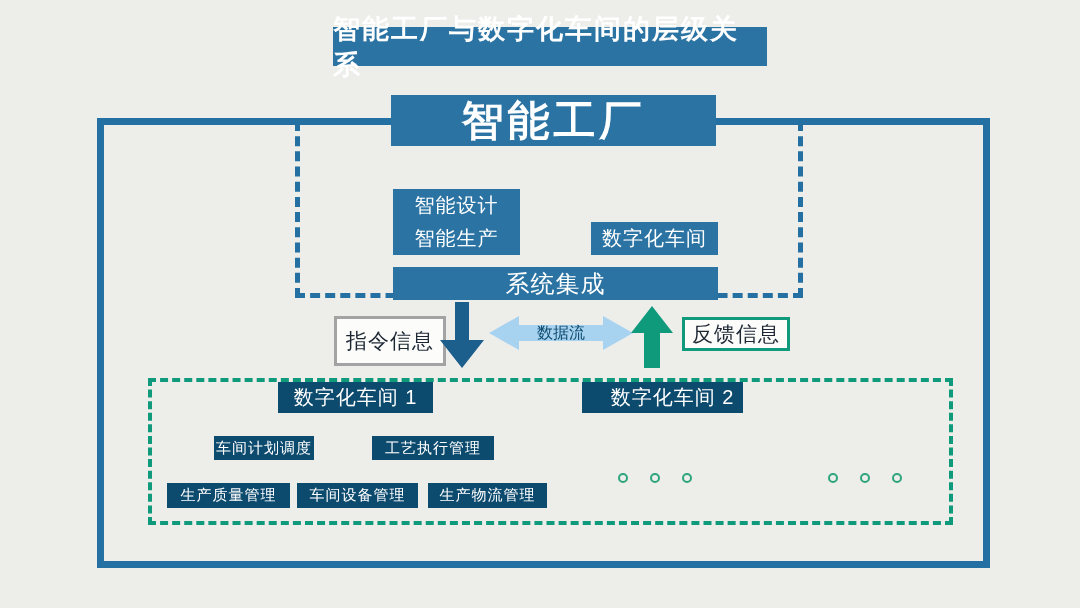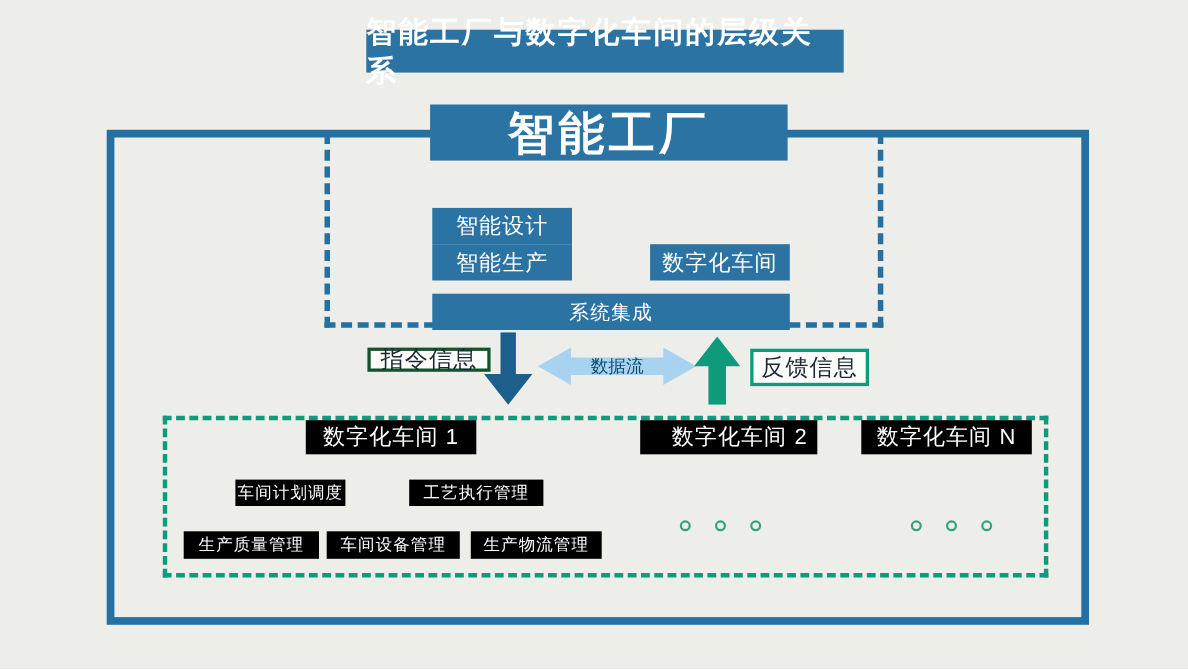--- a/index.html
+++ b/index.html
@@ -17,37 +17,37 @@
     border:5px dashed #2470A2;border-top:none;}
   .lower-dashed{left:148px;top:378px;width:805px;height:147px;border:4px dashed #0F9A7B;}
 
   
   .teal{background:#2B73A3;color:#FFFFFF;font-family:Liberation Serif, serif;}
   .title-bar{left:333px;top:27px;width:434px;height:39px;font-size:27px;font-weight:bold;letter-spacing:2px;}
   .factory-box{left:391px;top:95px;width:325px;height:51px;font-size:42px;font-weight:bold;letter-spacing:4px;}
   .module{width:127px;height:33px;font-size:20px;letter-spacing:1px;}
   .m1{left:393px;top:169px;margin-top:20px;} .m2{left:591px;top:169px;}
   .m3{left:393px;top:222px;text-align:center;} .m4{left:591px;top:222px;}
-  .sys-box{left:393px;top:267px;width:325px;height:33px;font-size:18px;letter-spacing:1px;}
+  .sys-box{left:393px;top:267px;width:325px;height:33px;font-size:24px;letter-spacing:1px;}
 
   
   .io-label{background:#FCFCFB;font-family:"Liberation Serif","DejaVu Serif",serif;
     font-size:21px;color:#1C2733;letter-spacing:1px;}
-  .cmd-label{left:334px;top:316px;width:112px;height:22px;border:3px solid #14532d;}
+  .cmd-label{left:334px;top:316px;width:112px;height:50px;border:3px solid #a3a3a3;}
   .fb-label{left:682px;top:317px;width:108px;height:34px;border:3px solid #0F9A7B;text-align:right;}
   .dataflow-text{left:488px;top:314px;width:146px;height:38px;
     font-family:"Liberation Serif","DejaVu Serif",serif;font-size:16px;color:#0c4a6e;}
 
   
   .down-arrow{left:438px;top:302px;}
   .up-arrow{left:630px;top:306px;}
   .flow-arrow{left:488px;top:314px;}
 
   
-  .green-bg{background:#000000;color:#FFFFFF;}
+  .green-bg{background:#0c4a6e;color:#FFFFFF;}
   .workshop{height:31px;top:382px;font-size:20px;letter-spacing:1px;}
   .ws1{left:278px;width:155px;} .ws2{left:582px;width:161px;padding-left:20px;} .wsN{left:783px;width:155px;}
   .fn{font-size:15px;letter-spacing:1px;}
   .f11{left:214px;top:436px;width:100px;height:24px;}
   .f12{left:372px;top:436px;width:122px;height:24px;}
   .f21{left:167px;top:483px;width:123px;height:25px;}
   .f22{left:297px;top:483px;width:121px;height:25px;}
   .f23{left:428px;top:483px;width:119px;height:25px;}
 
   .dot{width:10px;height:10px;border:2px solid #2EA57D;border-radius:50%;background:transparent;top:473px;}
@@ -87,21 +87,20 @@
   <svg class="abs up-arrow" width="44" height="62">
     <polygon points="22,0 43,27 30,27 30,62 14,62 14,27 1,27" fill="#0F9A7B"></polygon>
   </svg>
 
   <div class="abs flexc io-label fb-label">反馈信息</div>
 
   <div class="abs lower-dashed"></div>
 
   <div class="abs flexc green-bg workshop ws1">数字化车间 1</div>
   <div class="abs flexc green-bg workshop ws2">数字化车间 2</div>
-  <div class="abs flexc green-bg workshop wsN">数字化车间 N</div>
 
   <div class="abs flexc green-bg fn f11">车间计划调度</div>
   <div class="abs flexc green-bg fn f21">生产质量管理</div>
   <div class="abs flexc green-bg fn f12">工艺执行管理</div>
   <div class="abs flexc green-bg fn f22">车间设备管理</div>
   <div class="abs flexc green-bg fn f23">生产物流管理</div>
 
   <span class="abs dot d1"></span>
   <span class="abs dot d2"></span>
   <span class="abs dot d3"></span>

